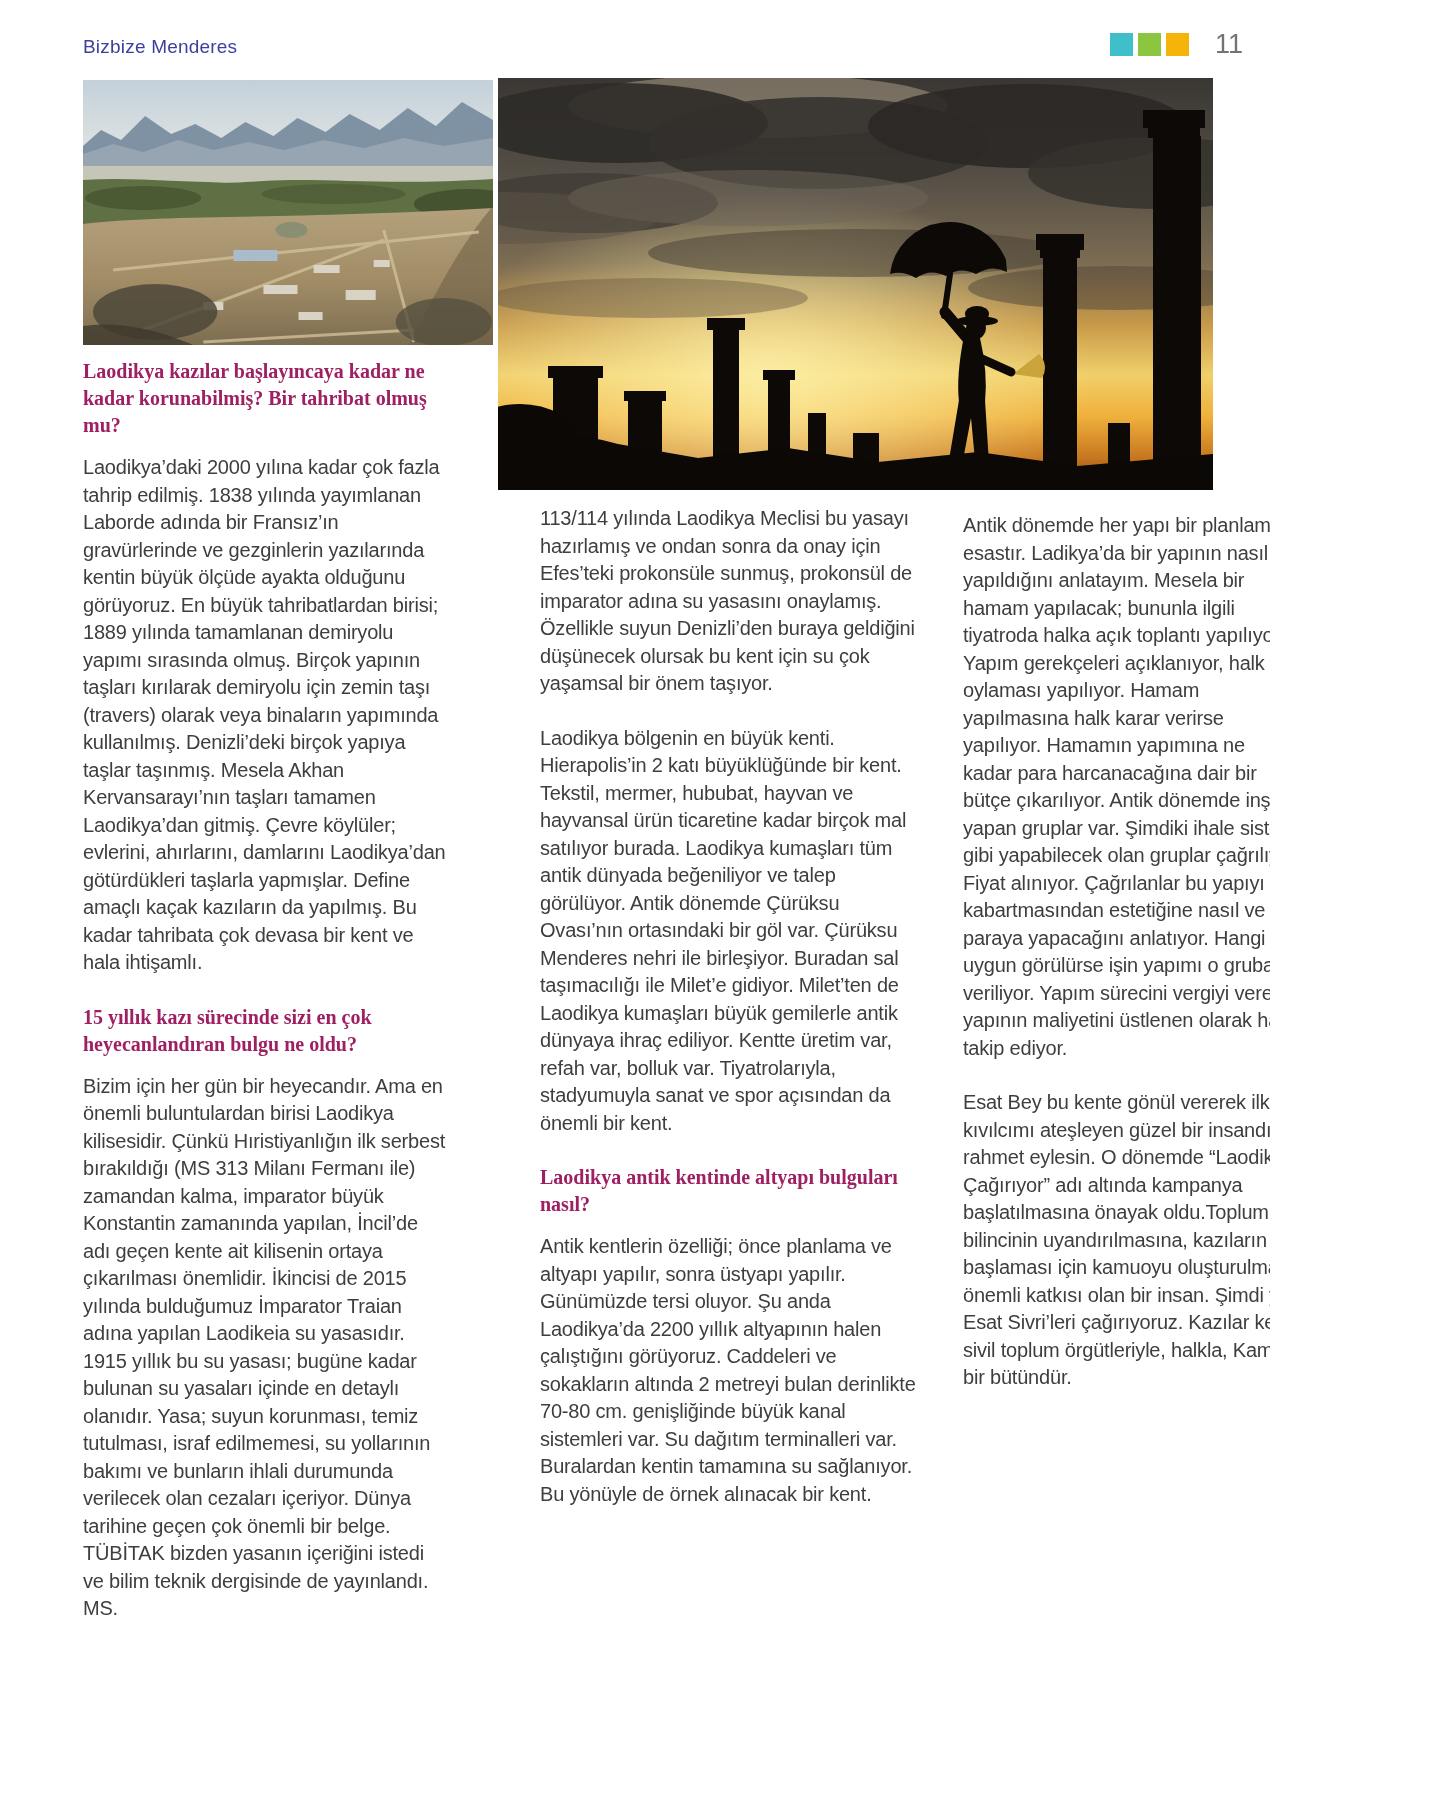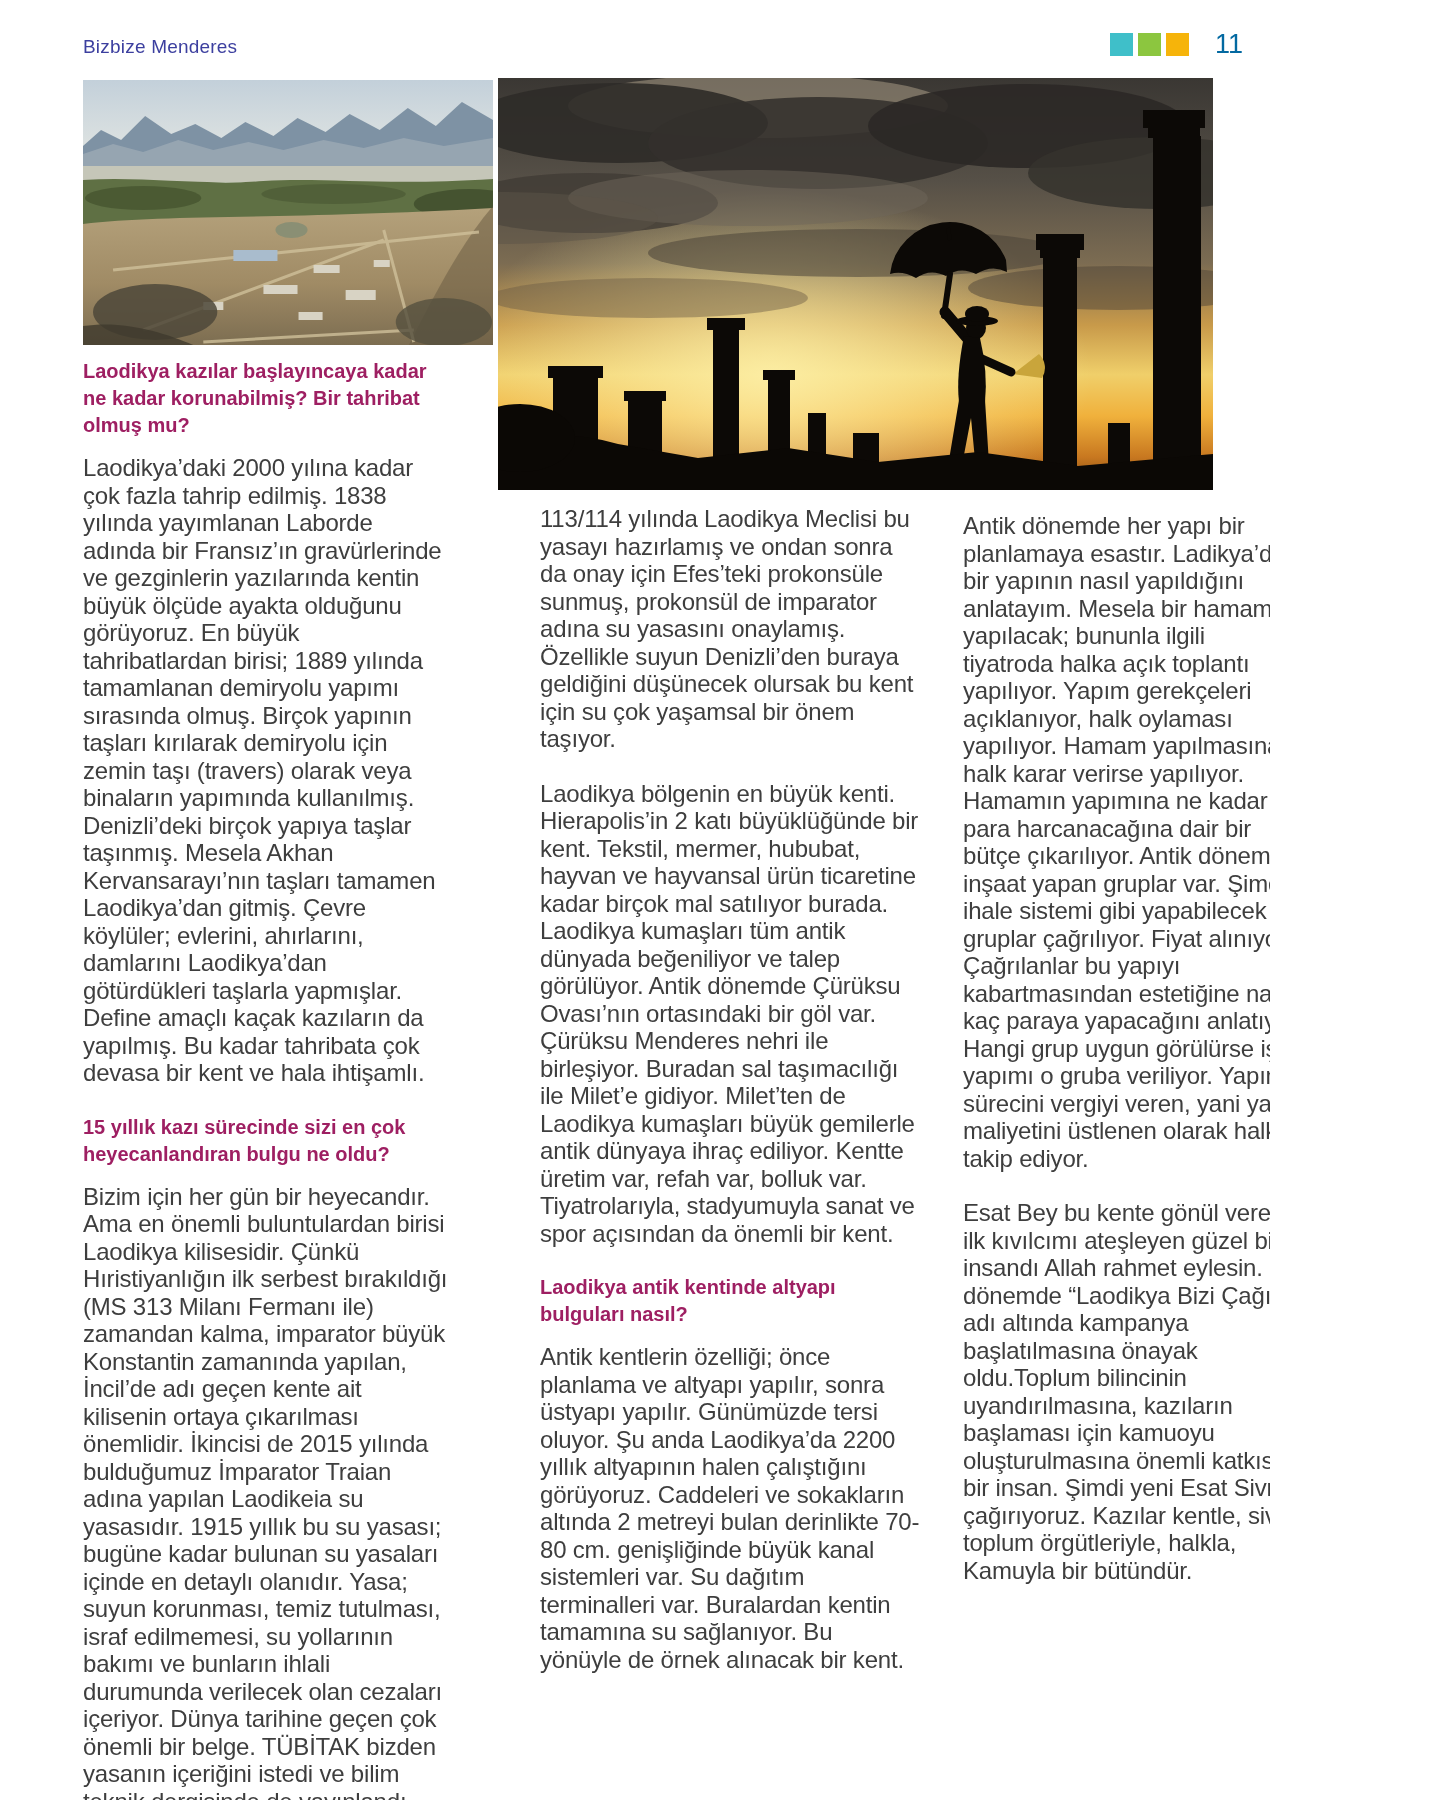--- a/index.html
+++ b/index.html
@@ -11,36 +11,37 @@
   .kicker{
     position:absolute;left:83px;top:36px;font-size:19px;letter-spacing:0.2px;
     color:var(--kicker,#3c3f9f);
   }
   .pager{position:absolute;top:33px;right:27px;display:flex;align-items:center;gap:10px;}
   .sq-row{display:flex;gap:5px;}
   .sq{width:23px;height:23px;display:inline-block;}
   .sq1{background:var(--square1,#3fbfc9);}
   .sq2{background:var(--square2,#8cc63f);}
   .sq3{background:var(--square3,#f6b40a);}
-  .pagenum{font-size:27px;color:#0369a1;line-height:23px;margin-left:16px;}
+  .pagenum{font-size:27px;color:#737373;line-height:23px;margin-left:16px;}
   
   .photo{position:absolute;display:block;}
   .photo svg{display:block;width:100%;height:100%;}
   .photo-aerial{left:83px;top:80px;width:410px;height:265px;}
   .photo-sunset{left:498px;top:78px;width:715px;height:412px;}
   
   .col{position:absolute;color:var(--body_text,#3e3e3e);}
   .col1{left:83px;top:358px;width:365px;}
   .col2{left:540px;top:505px;width:380px;}
   .col3{left:963px;top:512px;width:368px;}
   .col h3{
     margin:26px 0 15px 0;font-size:20px;line-height:27px;font-weight:700;
     color:var(--heading,#9e1f62);
-  }
-  .col p{margin:0 0 27px 0;font-size:24px;line-height:27.5px;letter-spacing:-0.2px;}
+    font-family:Liberation Serif, serif;
+  }
+  .col p{margin:0 0 27px 0;font-size:20px;line-height:27.5px;letter-spacing:-0.2px;}
   .col > :first-child{margin-top:0;}
   
   .tab-cut{
     float:right;width:58px;height:368px;margin:-4px -10px 0 0;
     shape-outside:polygon(100% 0%, 18% 50%, 100% 100%);shape-margin:10px;
   }
   
   .tab-wrap{position:absolute;left:1266px;top:598px;width:173px;height:395px;}
   .tab-wrap svg{position:absolute;left:0;top:0;width:148px;height:395px;overflow:visible;}
   .tab-shadow{fill:var(--tab_shadow,#c9c5e6);}

